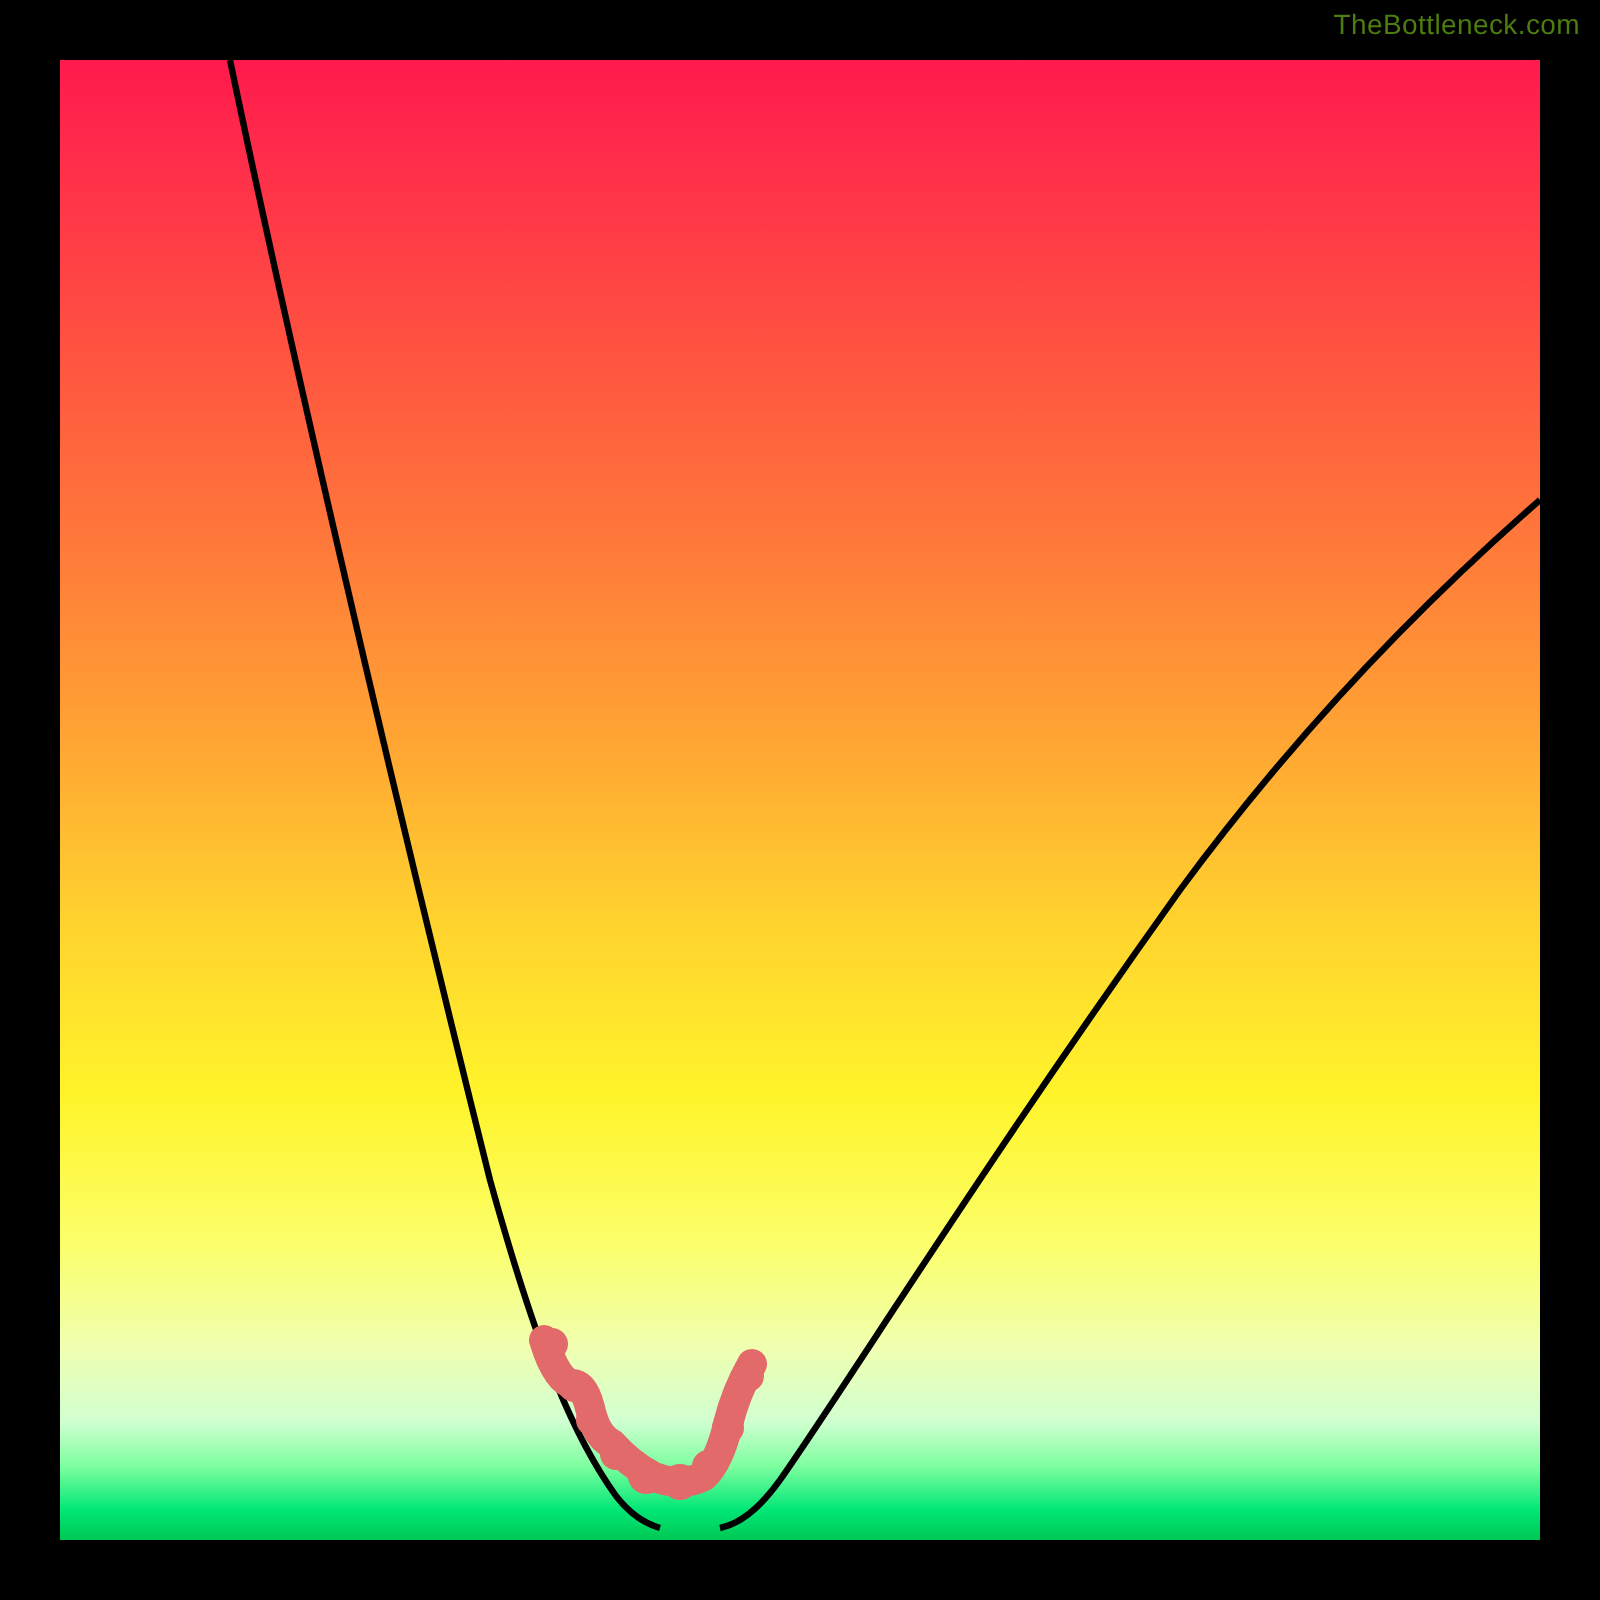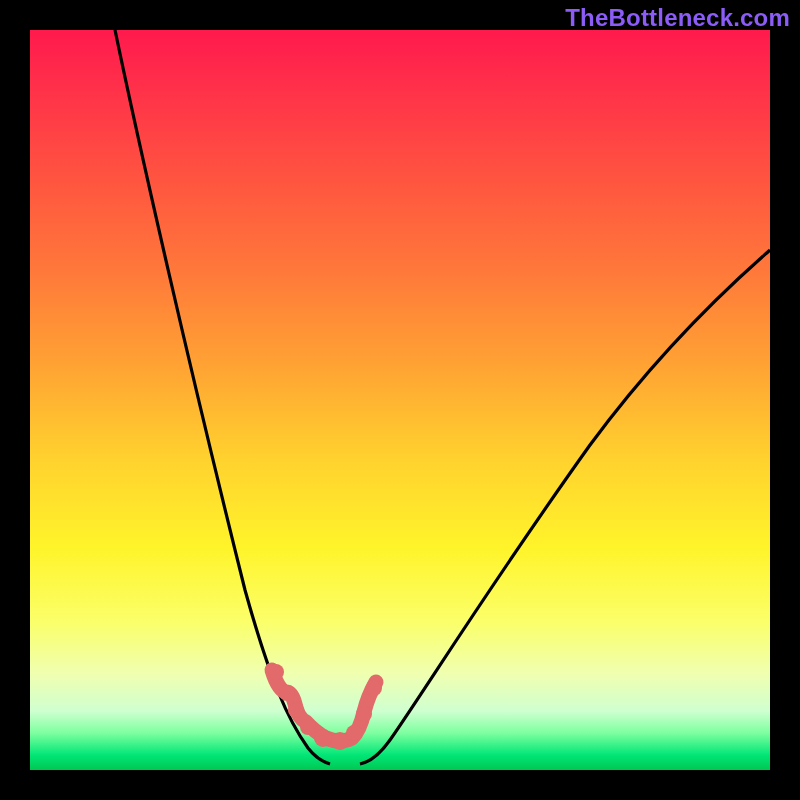--- a/index.html
+++ b/index.html
@@ -45,23 +45,23 @@
       #d0ffd0 92%,
       #7effa0 95%,
       #00e676 98%,
       #00c853 100%
     );
   }
   .watermark {
     position: absolute;
     top: 4px;
     right: 10px;
-    color: #8b5cf6;
-    font-size: 24px;
-    font-weight: 700;
+    color: #4d7c0f;
+    font-size: 14px;
+    font-weight: 400;
     letter-spacing: 0.2px;
     user-select: none;
   }
   svg.curve {
     position: absolute;
     left: 0; top: 0;
     width: 740px;
     height: 740px;
   }
 </style>

